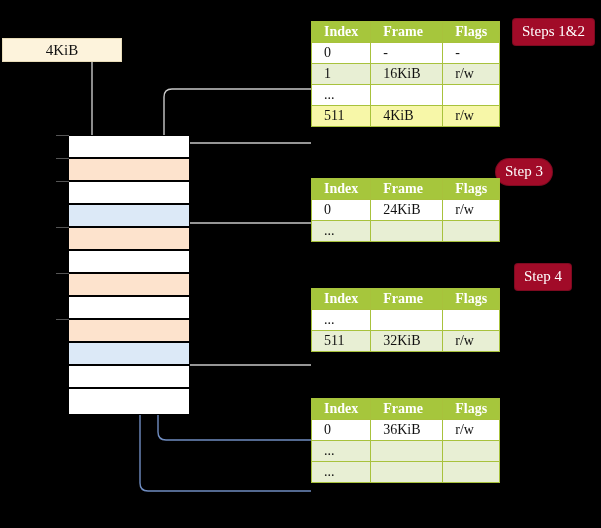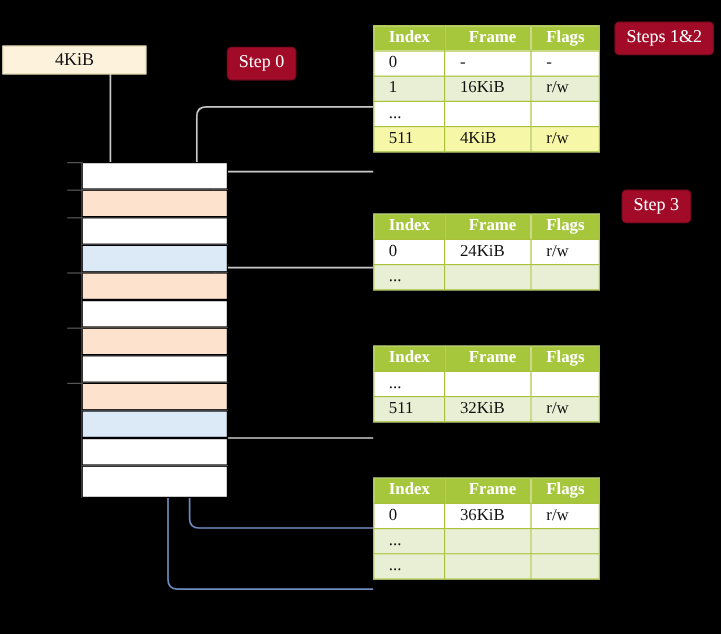--- a/index.html
+++ b/index.html
@@ -68,21 +68,21 @@
   .ptable th{
     background:#a6c63c;
     color:#fff;
     font-weight:bold;
     font-size:14px;
   }
   .ptable td.c0{width:56px;}
   .ptable td.c1{width:72px;}
   .ptable td.c2{width:56px;}
   .ptable th.c0{width:56px;}
-  .ptable th.c1{width:72px;text-align:right;}
+  .ptable th.c1{width:72px;}
   .ptable th.c2{width:56px;}
   tr.alt td{background:#e8efd4;}
   tr.hl td{background:#f7f7a8;}
 
   
   svg.links{position:absolute;left:0;top:0;width:601px;height:528px;pointer-events:none;}
 </style>
 </head>
 <body>
 
@@ -137,23 +137,23 @@
     <div class="memrow" style="top:253px;width:122px;height:27px;"></div>
   </div>
 
   <div class="tick" style="left:56px;top:135px;width:13px;"></div>
   <div class="tick" style="left:56px;top:158px;width:13px;"></div>
   <div class="tick" style="left:56px;top:181px;width:13px;"></div>
   <div class="tick" style="left:56px;top:227px;width:13px;"></div>
   <div class="tick" style="left:56px;top:273px;width:13px;"></div>
   <div class="tick" style="left:56px;top:319px;width:13px;"></div>
 
-  <div class="badge" style="left:190px;top:40px;"><span>Step 0</span></div>
   <div class="badge" style="left:513px;top:19px;"><span>Steps 1&amp;2</span></div>
-  <div class="badge" style="left:519px;top:159px;"><span>Step 3</span></div>
+  <div class="badge" style="left:496px;top:159px;border-radius:13px;"><span>Step 3</span></div>
+  <div class="badge" style="left:515px;top:264px;"><span>Step 4</span></div>
 
   <table class="ptable" style="left:311px;top:21px;">
     <thead>
       <tr>
         <th class="c0">Index</th>
         <th class="c1">Frame</th>
         <th class="c2">Flags</th>
       </tr>
     </thead>
     <tbody>

